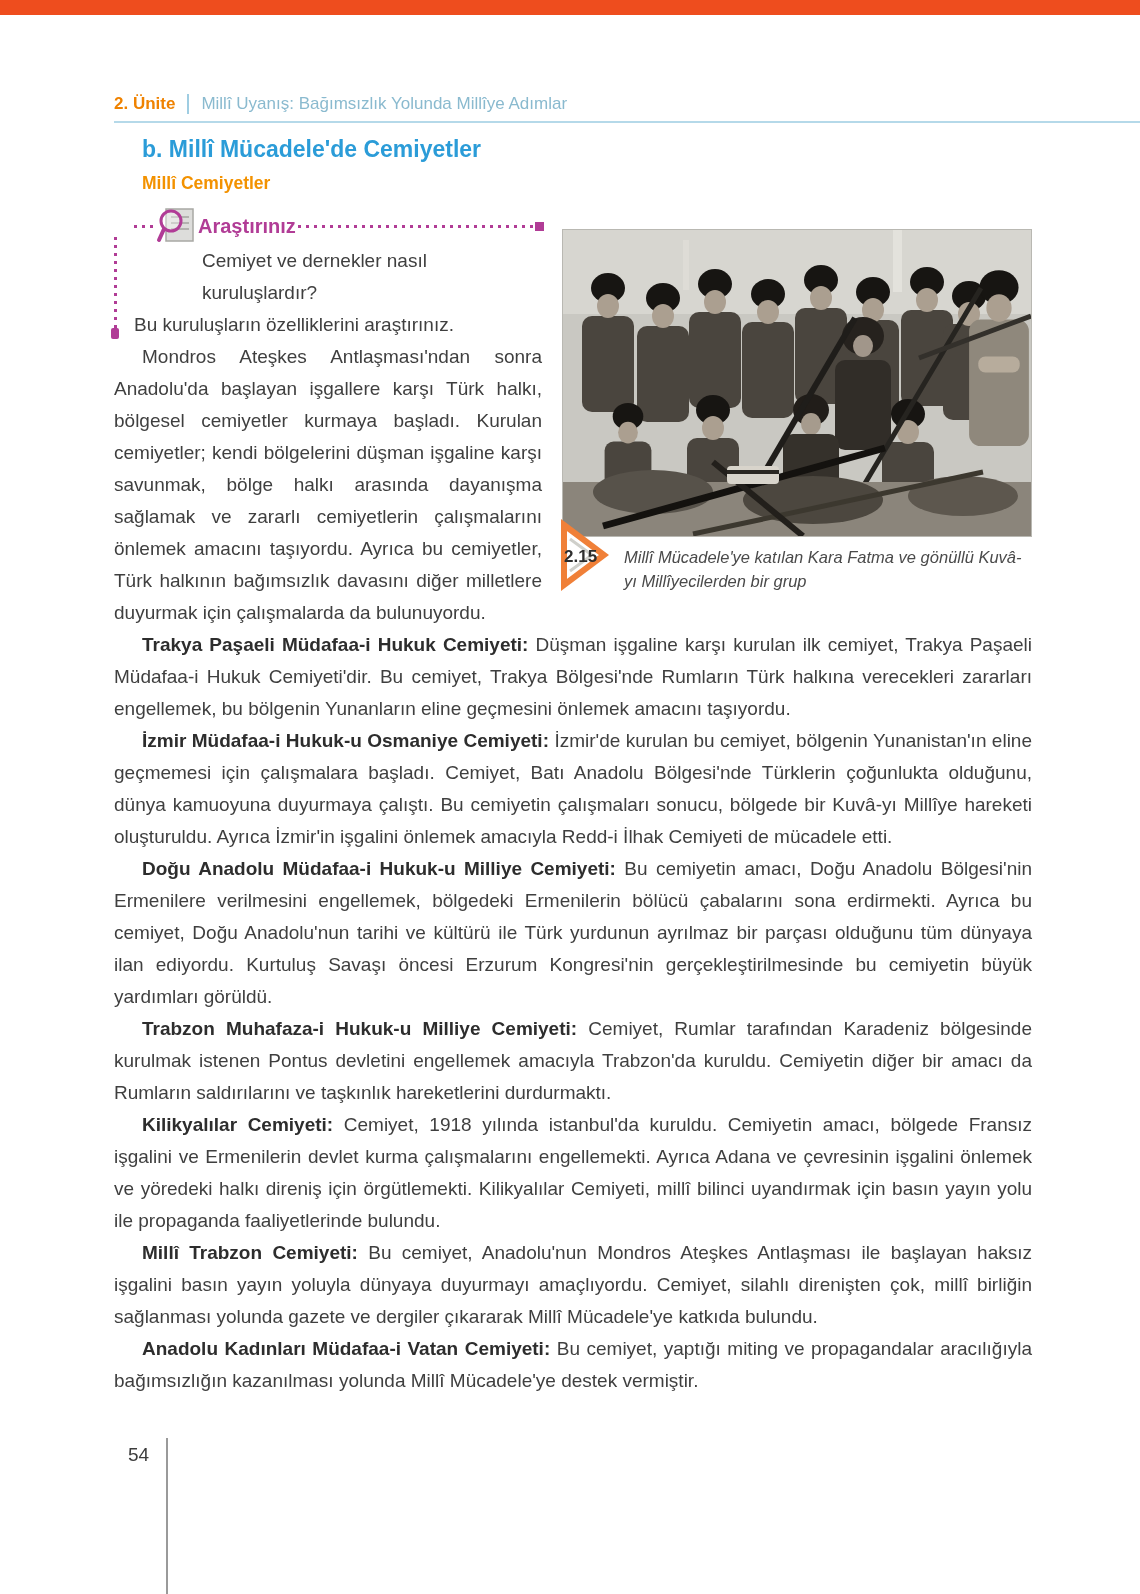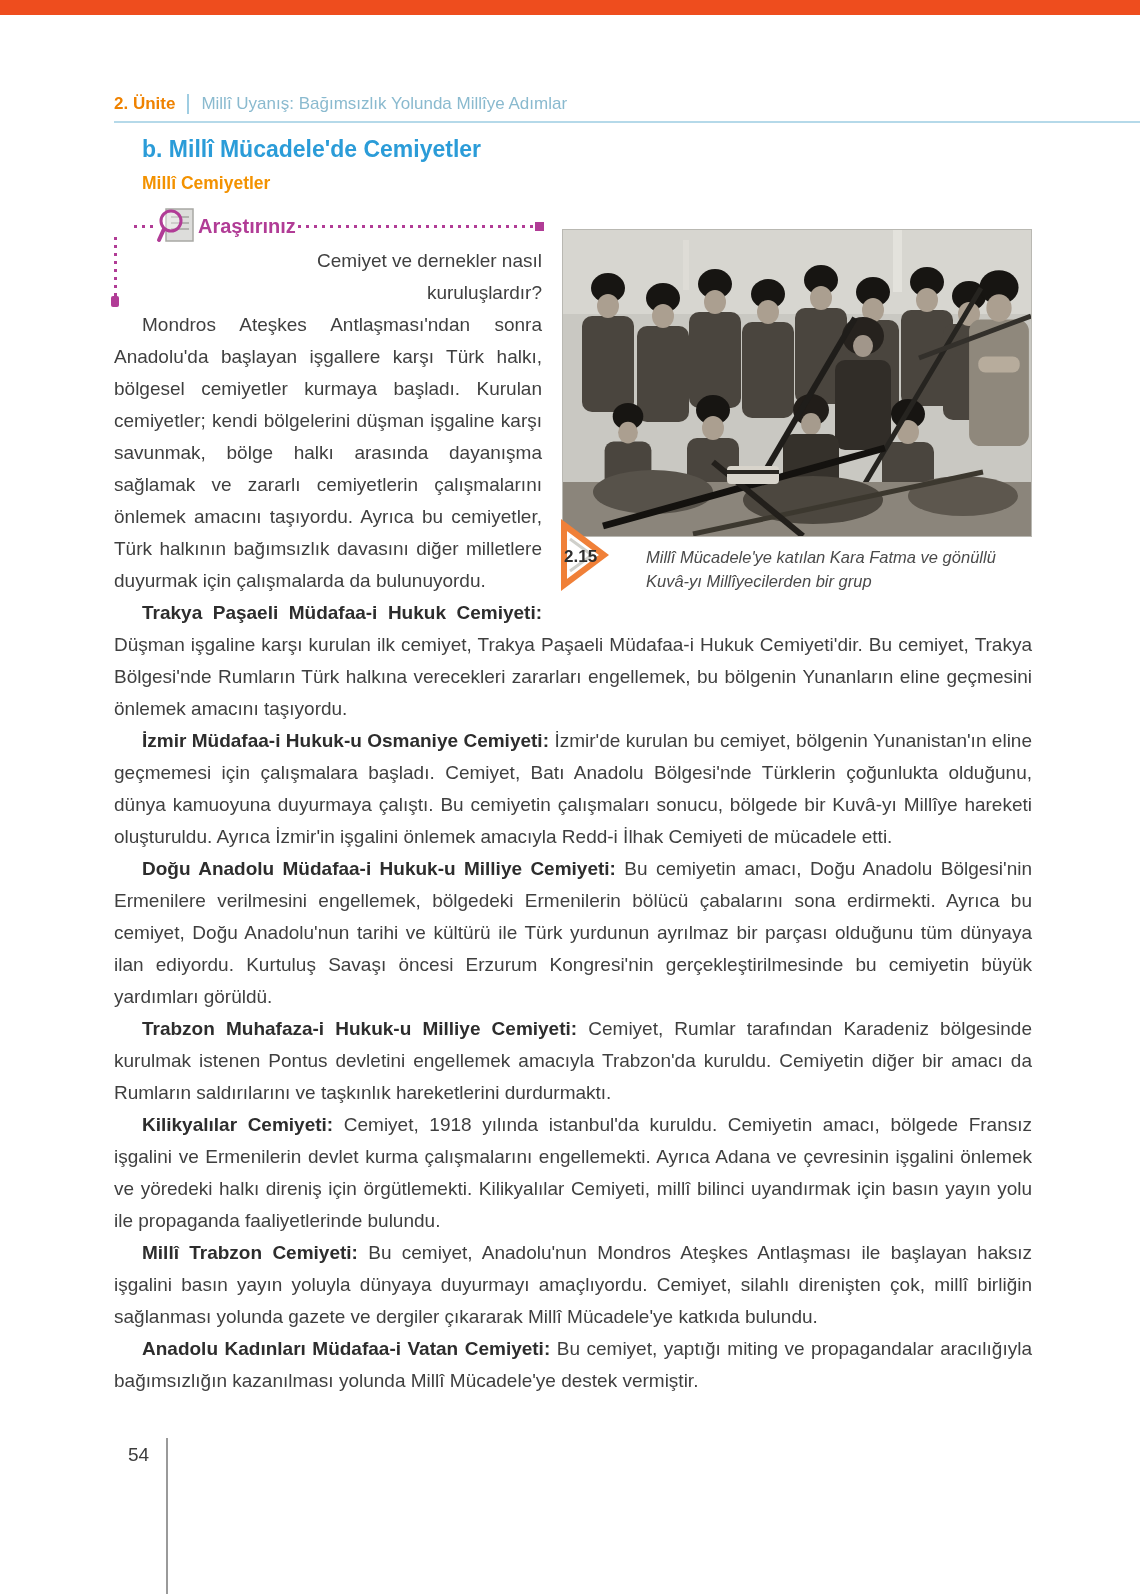--- a/index.html
+++ b/index.html
@@ -24,21 +24,21 @@
   .section-title{color:#2b9cd8;font-size:23px;font-weight:bold;margin:13px 0 0 28px;}
   .section-subtitle{color:#f39200;font-size:17.5px;font-weight:bold;margin:10px 0 0 28px;}
 
   
   .flow{margin-top:13px;}
 
   
   .photo-fig{float:right;width:470px;margin:22px 0 14px 20px;}
   .photo-frame{width:468px;height:306px;border:1px solid #b9b8b2;background:#c9c8c2;overflow:hidden;}
   .photo-frame svg{display:block;}
-  .photo-fig figcaption{position:relative;min-height:56px;margin-top:2px;padding:6px 4px 0 84px;}
+  .photo-fig figcaption{position:relative;min-height:56px;margin-top:2px;padding:6px 4px 0 62px;}
   .fig-marker{position:absolute;left:-4px;top:-22px;width:52px;height:74px;}
   .fig-number{
     position:absolute;left:2px;top:8px;font-size:17px;font-weight:bold;color:#2e2e2e;
   }
   .fig-caption-text{font-style:italic;font-size:16.5px;line-height:24px;color:#4a4a4a;}
 
   
   .research-box{position:relative;width:426px;padding-left:20px;margin:0;}
   .research-vline{
     position:absolute;left:0;top:30px;bottom:6px;width:3px;
@@ -52,21 +52,21 @@
   .dots-lead{width:20px;height:3px;
     background:repeating-linear-gradient(90deg,#b13c96 0 3px,transparent 3px 8px);}
   .dots-trail{flex:1;height:3px;position:relative;
     background:repeating-linear-gradient(90deg,#b13c96 0 3px,transparent 3px 8px);}
   .dots-trail::after{
     content:"";position:absolute;right:-2px;top:-3px;width:9px;height:9px;background:#b13c96;
   }
   .research-icon{flex:0 0 auto;}
   .research-title{color:#b13c96;font-weight:bold;font-size:20px;white-space:nowrap;}
   .research-line{font-size:19px;line-height:32px;color:#3f3f3f;}
-  .research-line.first{padding-left:68px;text-align:right;}
+  .research-line.first{padding-left:68px;}
 
   
   .para{
     font-size:19px;line-height:32px;text-align:justify;text-indent:28px;
     margin:0;color:#3f3f3f;
   }
   .para b{color:#2d2d2d;}
   .intro-para{margin-top:0;}
 
   
@@ -165,20 +165,21 @@
           <line x1="15" y1="10" x2="33" y2="10" stroke="#b2b2ae" stroke-width="2"></line>
           <line x1="15" y1="16" x2="33" y2="16" stroke="#b2b2ae" stroke-width="2"></line>
           <line x1="15" y1="22" x2="33" y2="22" stroke="#b2b2ae" stroke-width="2"></line>
           <circle cx="15" cy="14" r="10" fill="rgba(255,255,255,0.35)" stroke="#b13c96" stroke-width="3"></circle>
           <line x1="8" y1="22" x2="3" y2="33" stroke="#b13c96" stroke-width="4" stroke-linecap="round"></line>
         </svg>
         <span class="research-title">Araştırınız</span>
         <span class="dots-trail"></span>
       </div>
       <div class="research-line first">Cemiyet ve dernekler nasıl kuruluşlardır?</div>
+      <div class="research-line">Bu kuruluşların özelliklerini araştırınız.</div>
     </div>
 
     <p class="para intro-para">Mondros Ateşkes Antlaşması'ndan sonra Anadolu'da başlayan işgallere karşı Türk halkı, bölgesel cemiyetler kurmaya başladı. Kurulan cemiyetler; kendi bölgelerini düşman işgaline karşı savunmak, bölge halkı arasında dayanışma sağlamak ve zararlı cemiyetlerin çalışmalarını önlemek amacını taşıyordu. Ayrıca bu cemiyetler, Türk halkının bağımsızlık davasını diğer milletlere duyurmak için çalışmalarda da bulunuyordu.</p>
 
     <p class="para"><b>Trakya Paşaeli Müdafaa-i Hukuk Cemiyeti:</b> <span>Düşman işgaline karşı kurulan ilk cemiyet, Trakya Paşaeli Müdafaa-i Hukuk Cemiyeti'dir. Bu cemiyet, Trakya Bölgesi'nde Rumların Türk halkına verecekleri zararları engellemek, bu bölgenin Yunanların eline geçmesini önlemek amacını taşıyordu.</span></p>
 
     <p class="para"><b>İzmir Müdafaa-i Hukuk-u Osmaniye Cemiyeti:</b> <span>İzmir'de kurulan bu cemiyet, bölgenin Yunanistan'ın eline geçmemesi için çalışmalara başladı. Cemiyet, Batı Anadolu Bölgesi'nde Türklerin çoğunlukta olduğunu, dünya kamuoyuna duyurmaya çalıştı. Bu cemiyetin çalışmaları sonucu, bölgede bir Kuvâ-yı Millîye hareketi oluşturuldu. Ayrıca İzmir'in işgalini önlemek amacıyla Redd-i İlhak Cemiyeti de mücadele etti.</span></p>
 
     <p class="para"><b>Doğu Anadolu Müdafaa-i Hukuk-u Milliye Cemiyeti:</b> <span>Bu cemiyetin amacı, Doğu Anadolu Bölgesi'nin Ermenilere verilmesini engellemek, bölgedeki Ermenilerin bölücü çabalarını sona erdirmekti. Ayrıca bu cemiyet, Doğu Anadolu'nun tarihi ve kültürü ile Türk yurdunun ayrılmaz bir parçası olduğunu tüm dünyaya ilan ediyordu. Kurtuluş Savaşı öncesi Erzurum Kongresi'nin gerçekleştirilmesinde bu cemiyetin büyük yardımları görüldü.</span></p>
 

